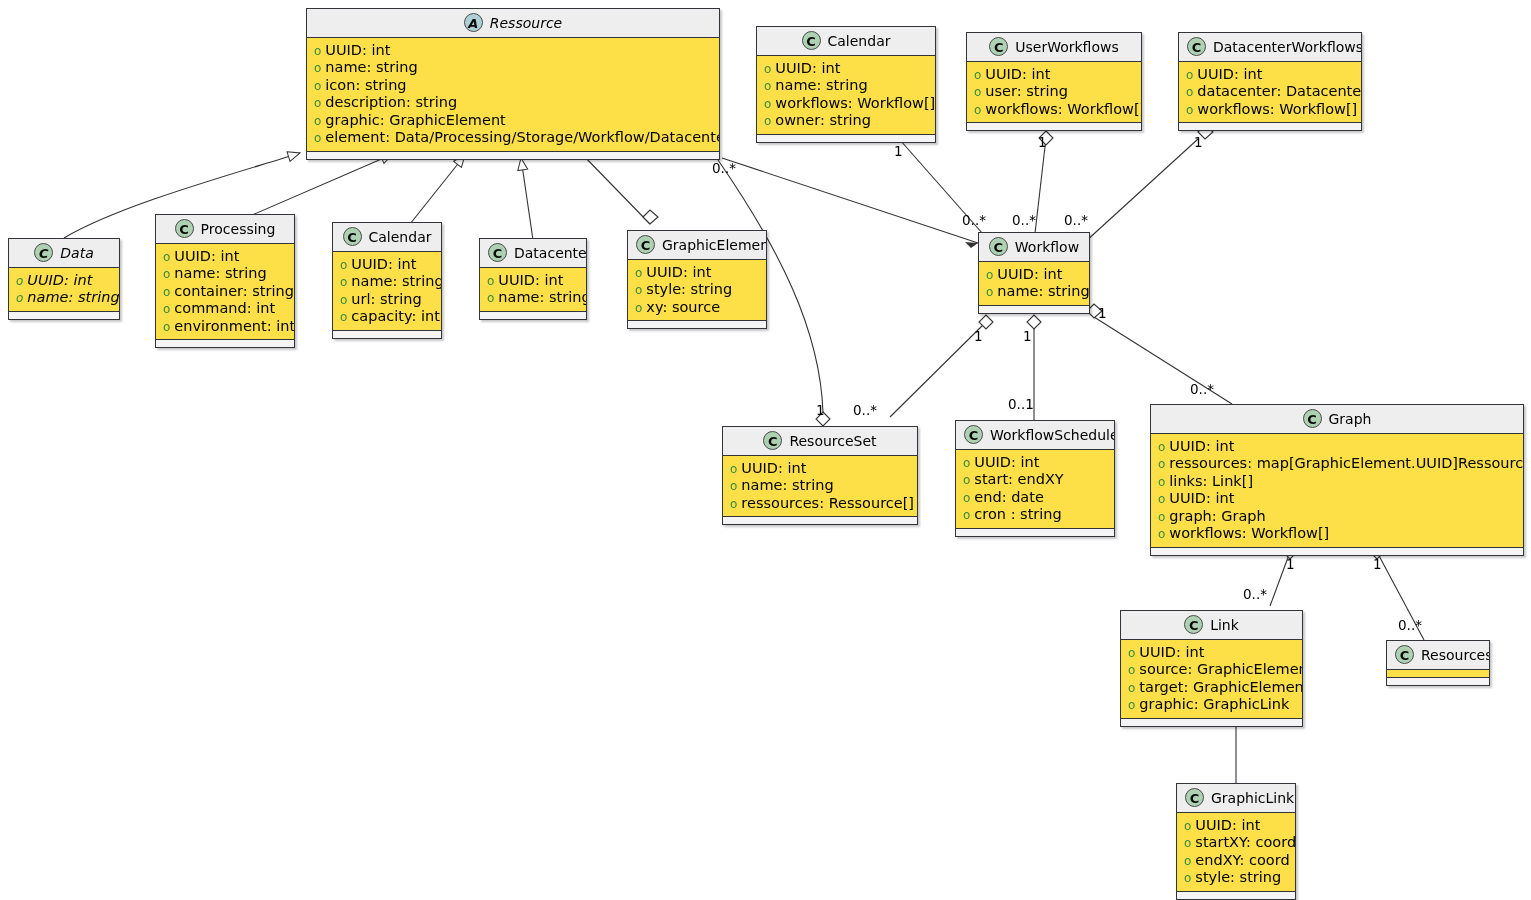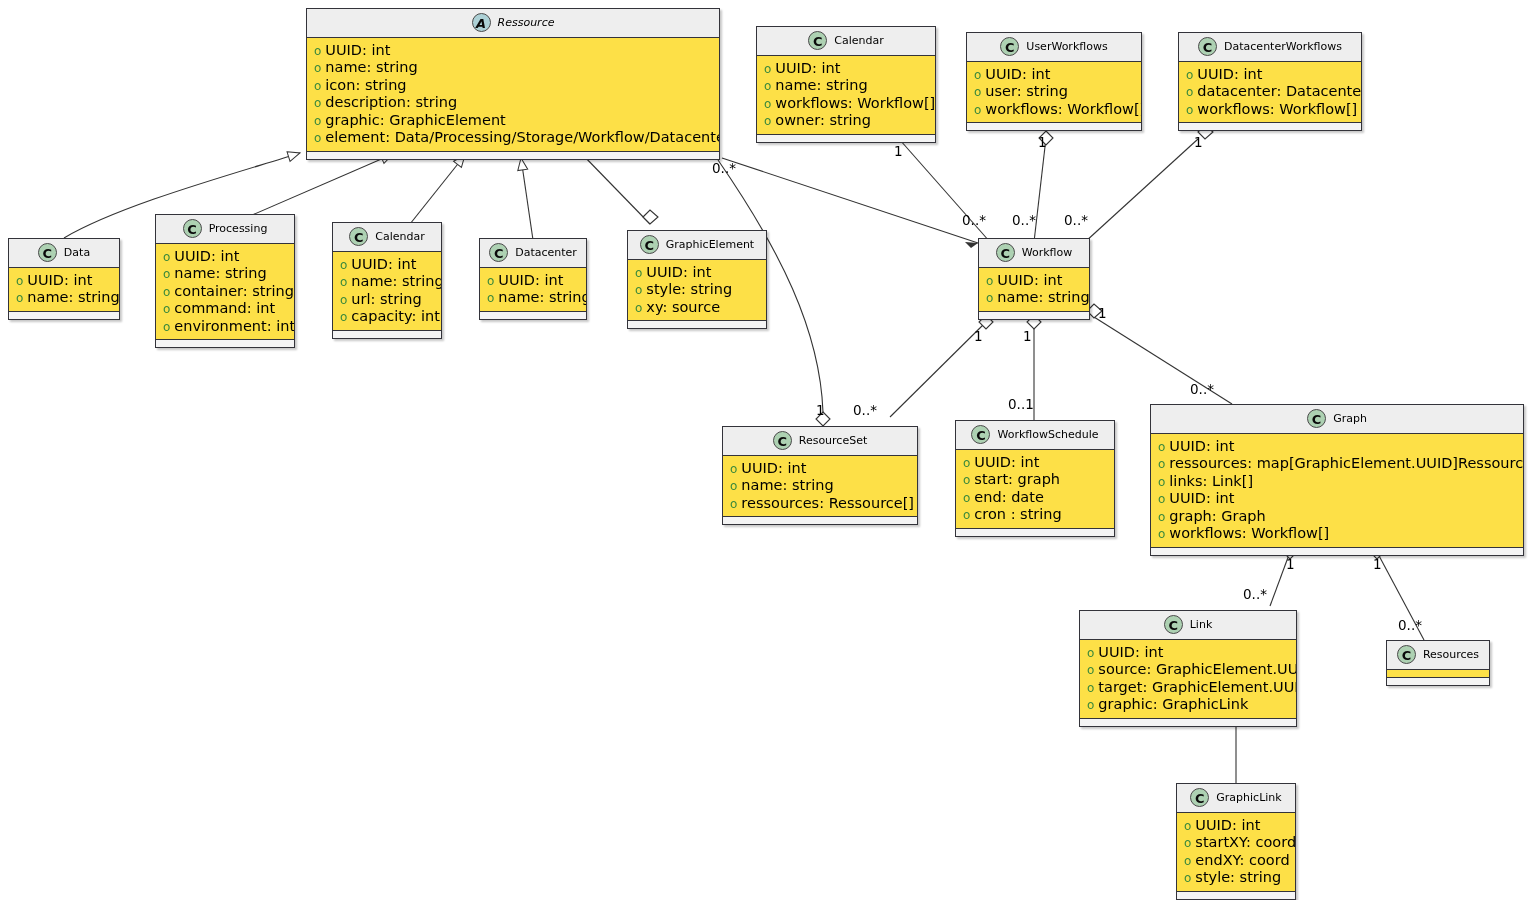--- a/index.html
+++ b/index.html
@@ -41,21 +41,21 @@
     padding: 3px 8px 4px 8px;
     text-align: center;
     white-space: nowrap;
     font-size: 15px;
     color: #000000;
     line-height: 20px;
   }
   .uml-title {
     display: inline-block;
     vertical-align: middle;
-    font-size: 11px;
+    font-size: 14px;
   }
   .uml-title.abstract {
     font-style: italic;
   }
   .stereo {
     display: inline-block;
     vertical-align: middle;
     width: 19px;
     height: 19px;
     border-radius: 50%;
@@ -207,21 +207,21 @@
       <span class="stereo">C</span><span class="uml-title">DatacenterWorkflows</span>
     </div>
     <div class="uml-attrs">
       <div class="attr"><span class="vis">o</span><span>UUID: int</span></div>
       <div class="attr"><span class="vis">o</span><span>datacenter: Datacenter</span></div>
       <div class="attr"><span class="vis">o</span><span>workflows: Workflow[]</span></div>
     </div>
     <div class="uml-foot"></div>
   </div>
 
-  <div class="uml-class" style="left:8px; top:238px; width:112px;">
+  <div class="uml-class" style="left:8px; top:238px; width:112px;font-style:italic;">
     <div class="uml-header">
       <span class="stereo">C</span><span class="uml-title">Data</span>
     </div>
     <div class="uml-attrs">
       <div class="attr"><span class="vis">o</span><span>UUID: int</span></div>
       <div class="attr"><span class="vis">o</span><span>name: string</span></div>
     </div>
     <div class="uml-foot"></div>
   </div>
 
@@ -268,21 +268,21 @@
       <span class="stereo">C</span><span class="uml-title">GraphicElement</span>
     </div>
     <div class="uml-attrs">
       <div class="attr"><span class="vis">o</span><span>UUID: int</span></div>
       <div class="attr"><span class="vis">o</span><span>style: string</span></div>
       <div class="attr"><span class="vis">o</span><span>xy: source</span></div>
     </div>
     <div class="uml-foot"></div>
   </div>
 
-  <div class="uml-class" style="left:978px; top:238px; width:112px;">
+  <div class="uml-class" style="left:978px; top:232px; width:112px;">
     <div class="uml-header">
       <span class="stereo">C</span><span class="uml-title">Workflow</span>
     </div>
     <div class="uml-attrs">
       <div class="attr"><span class="vis">o</span><span>UUID: int</span></div>
       <div class="attr"><span class="vis">o</span><span>name: string</span></div>
     </div>
     <div class="uml-foot"></div>
   </div>
 
@@ -297,21 +297,21 @@
     </div>
     <div class="uml-foot"></div>
   </div>
 
   <div class="uml-class" style="left:955px; top:420px; width:160px;">
     <div class="uml-header">
       <span class="stereo">C</span><span class="uml-title">WorkflowSchedule</span>
     </div>
     <div class="uml-attrs">
       <div class="attr"><span class="vis">o</span><span>UUID: int</span></div>
-      <div class="attr"><span class="vis">o</span><span>start: graph</span></div>
+      <div class="attr"><span class="vis">o</span><span>start: endXY</span></div>
       <div class="attr"><span class="vis">o</span><span>end: date</span></div>
       <div class="attr"><span class="vis">o</span><span>cron : string</span></div>
     </div>
     <div class="uml-foot"></div>
   </div>
 
   <div class="uml-class" style="left:1150px; top:404px; width:374px;">
     <div class="uml-header">
       <span class="stereo">C</span><span class="uml-title">Graph</span>
     </div>
@@ -319,21 +319,21 @@
       <div class="attr"><span class="vis">o</span><span>UUID: int</span></div>
       <div class="attr"><span class="vis">o</span><span>ressources: map[GraphicElement.UUID]Ressource</span></div>
       <div class="attr"><span class="vis">o</span><span>links: Link[]</span></div>
       <div class="attr"><span class="vis">o</span><span>UUID: int</span></div>
       <div class="attr"><span class="vis">o</span><span>graph: Graph</span></div>
       <div class="attr"><span class="vis">o</span><span>workflows: Workflow[]</span></div>
     </div>
     <div class="uml-foot"></div>
   </div>
 
-  <div class="uml-class" style="left:1079px; top:610px; width:218px;">
+  <div class="uml-class" style="left:1120px; top:610px; width:183px;">
     <div class="uml-header">
       <span class="stereo">C</span><span class="uml-title">Link</span>
     </div>
     <div class="uml-attrs">
       <div class="attr"><span class="vis">o</span><span>UUID: int</span></div>
       <div class="attr"><span class="vis">o</span><span>source: GraphicElement.UUID</span></div>
       <div class="attr"><span class="vis">o</span><span>target: GraphicElement.UUID</span></div>
       <div class="attr"><span class="vis">o</span><span>graphic: GraphicLink</span></div>
     </div>
     <div class="uml-foot"></div>

